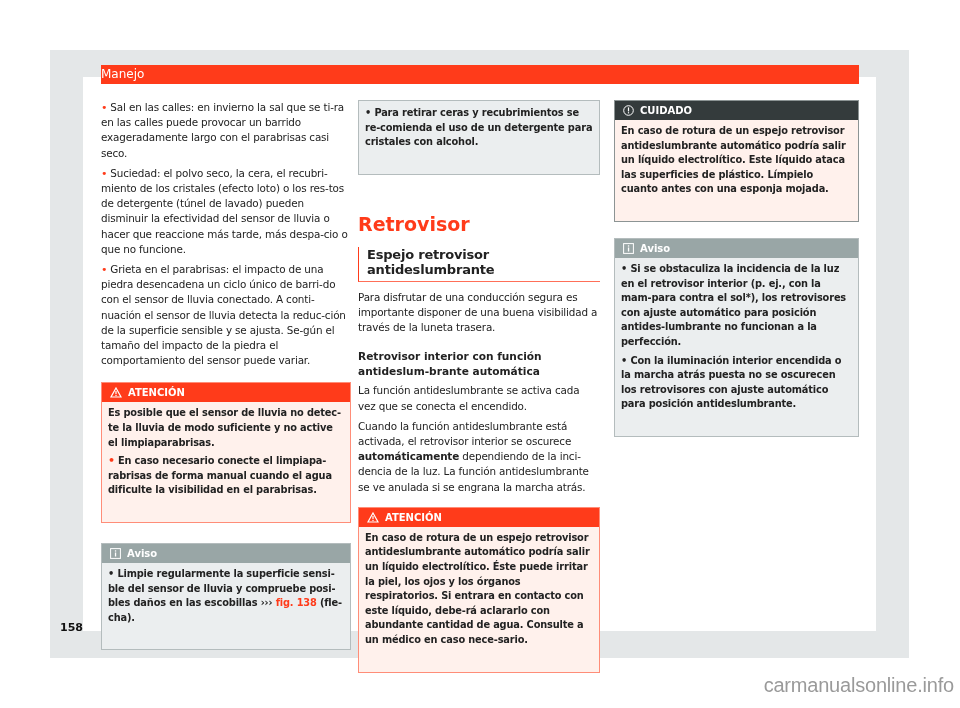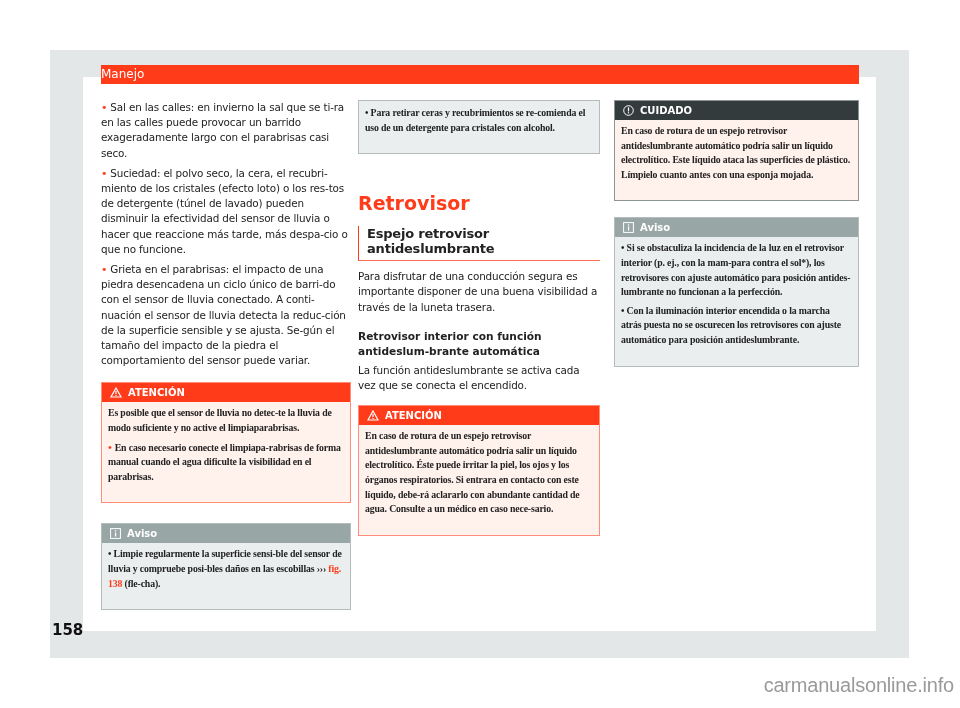--- a/index.html
+++ b/index.html
@@ -6,35 +6,35 @@
   body {
     width: 960px; height: 708px; background: #ffffff; position: relative; overflow: hidden;
     font-family: "DejaVu Sans", sans-serif; color: #222;
   }
   .frame { position: absolute; left: 50px; top: 50px; width: 859px; height: 608px; background: #e4e7e8; }
   .page { position: absolute; left: 83px; top: 77px; width: 793px; height: 554px; background: #ffffff; }
   .header-bar {
     position: absolute; left: 101px; top: 65px; width: 758px; height: 19px; background: #ff3b1a;
     color: #fff; font-size: 12px; line-height: 19px; text-align: left;
   }
-  .page-number { position: absolute; left: 52px; top: 621px; font-size: 15px; font-weight: bold; color: #111; }
+  .page-number { position: absolute; left: 60px; top: 621px; font-size: 11px; font-weight: bold; color: #111; }
   .watermark { position: absolute; right: 6px; top: 674px; font-family: "Liberation Sans", sans-serif; font-size: 20px; color: #9a9a9a; letter-spacing: -0.2px; }
 
   .col { position: absolute; top: 100px; width: 250px; }
   .col1 { left: 101px; }
   .col2 { left: 358px; width: 242px; }
   .col3 { left: 614px; width: 245px; }
 
   p { margin: 0 0 5px 0; font-size: 10.4px; line-height: 15.2px; letter-spacing: -0.15px; }
   .dot { color: #ff3b1a; font-size: 11px; margin-right: 3px; }
   .bold { font-weight: bold; }
 
   .box { border: 1.5px solid; margin-bottom: 10px; }
   .box .box-head { color: #fff; font-weight: bold; font-size: 10px; height: 19px; line-height: 19px; padding-left: 8px; }
-  .box .box-body { padding: 4px 6px 14px 6px; font-family: Liberation Serif, serif; }
+  .box .box-body { padding: 4px 6px 20px 6px; }
   .box .box-body p { font-size: 9.8px; line-height: 14.6px; font-weight: bold; margin-bottom: 4px; }
 
   .box-warn { border-color: #ff8d78; background: #fff1ec; }
   .box-warn .box-head { background: #ff3b1a; }
   .box-note { border-color: #b4bcbd; background: #ebeeef; }
   .box-note .box-head { background: #99a6a6; }
   .box-caution { border-color: #8c9494; background: #fff1ec; }
   .box-caution .box-head { background: #343b3c; }
 
   .icon-svg { display: inline-block; vertical-align: -2px; margin-right: 6px; }
@@ -93,20 +93,21 @@
       <p>• <span>Para retirar ceras y recubrimientos se re-comienda el uso de un detergente para cristales con alcohol.</span></p>
     </div>
   </div>
 
   <div class="section-title">Retrovisor</div>
   <div class="subsection-title">Espejo retrovisor antideslumbrante</div>
 
   <p>Para disfrutar de una conducción segura es importante disponer de una buena visibilidad a través de la luneta trasera.</p>
   <h4>Retrovisor interior con función antideslum-brante automática</h4>
   <p>La función antideslumbrante se activa cada vez que se conecta el encendido.</p>
+  <p><span>Cuando la función antideslumbrante está activada, el retrovisor interior se oscurece </span><span class="bold">automáticamente</span><span> dependiendo de la inci-dencia de la luz. La función antideslumbrante se ve anulada si se engrana la marcha atrás.</span></p>
 
   <div class="box box-warn" style="margin-top:12px;">
     <div class="box-head">
       <span class="icon-svg"><svg width="12" height="11" viewBox="0 0 12 11">
             <path d="M6 1 L11 10 L1 10 Z" fill="none" stroke="#fff" stroke-width="1.2"></path>
             <rect x="5.4" y="4" width="1.2" height="3.2" fill="#fff"></rect>
             <rect x="5.4" y="8" width="1.2" height="1.1" fill="#fff"></rect>
           </svg></span><span>ATENCIÓN</span>
     </div>
     <div class="box-body">

